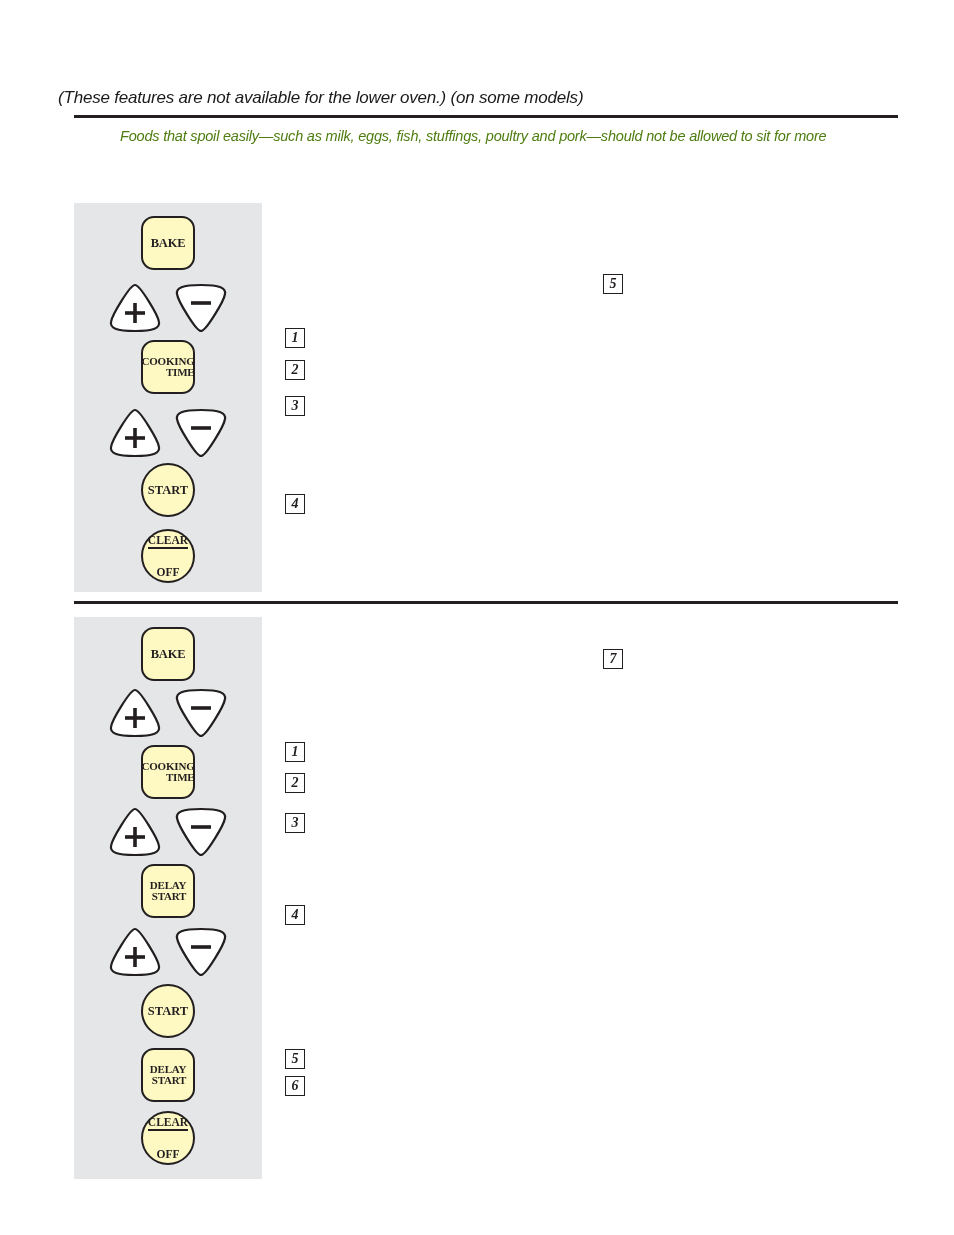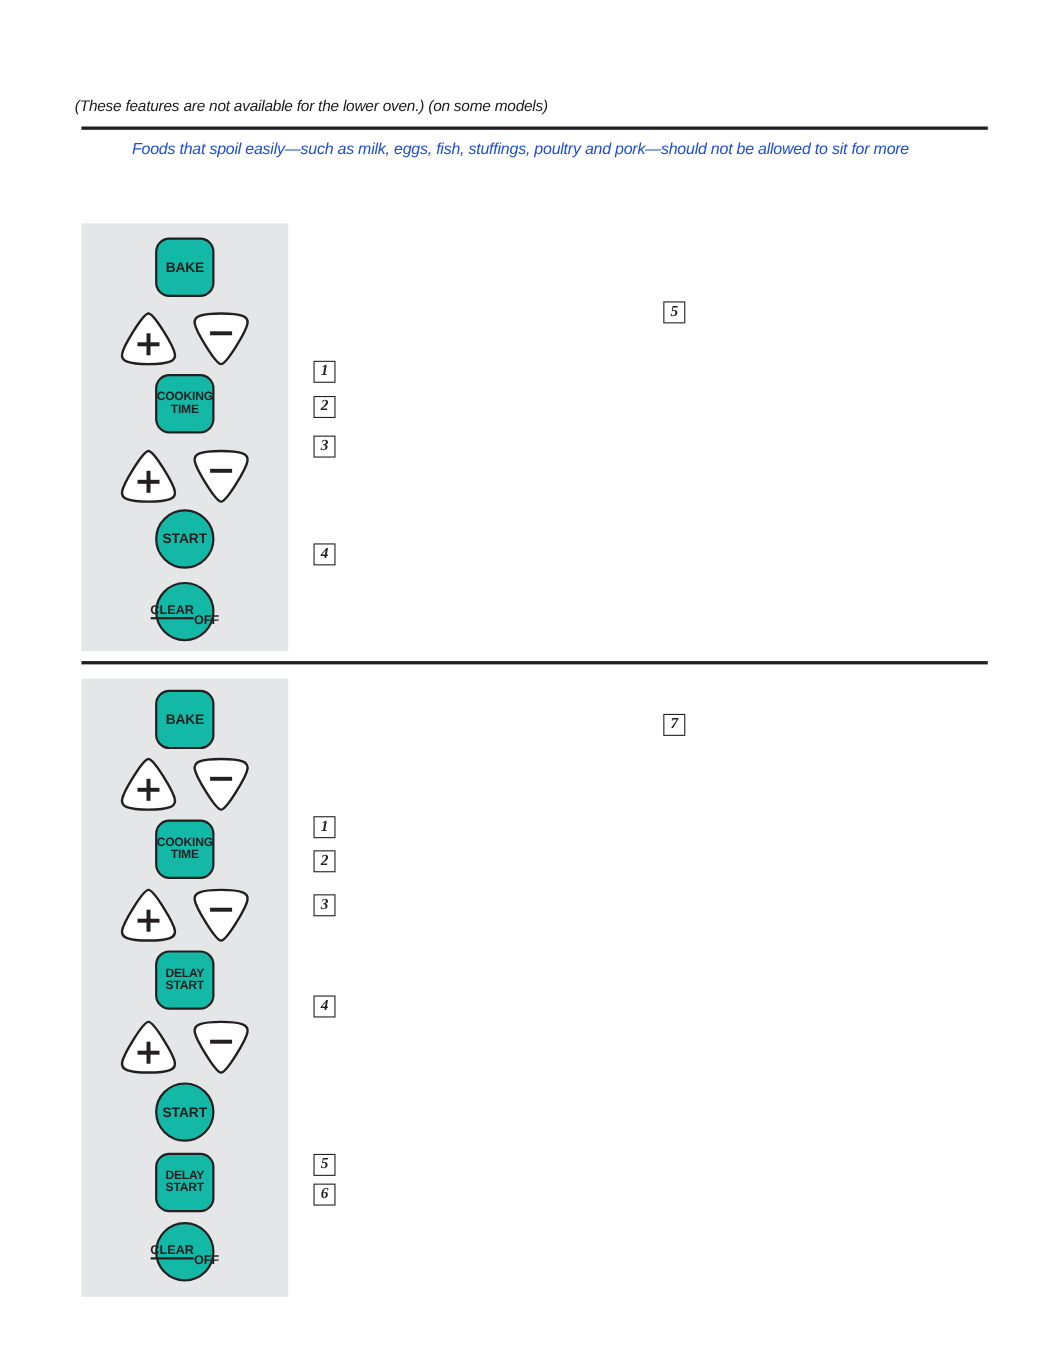--- a/index.html
+++ b/index.html
@@ -18,25 +18,25 @@
 
   
   .page {
     position: absolute;
     left: 0; top: 0;
     width: 954px; height: 1235px;
   }
 
   .note-line {
     position: absolute;
-    left: 68px;
+    left: 58px;
     top: 88px;
     width: 824px;
     font-style: italic;
-    font-size: 14px;
+    font-size: 17px;
     letter-spacing: -0.2px;
     white-space: nowrap;
     color: #1a1a1a;
   }
 
   .rule-thick {
     position: absolute;
     left: 74px;
     width: 824px;
     height: 3px;
@@ -47,21 +47,21 @@
 
   .intro-line {
     position: absolute;
     left: 120px;
     top: 128px;
     width: 790px;
     font-style: italic;
     font-size: 14.5px;
     letter-spacing: -0.2px;
     white-space: nowrap;
-    color: #1d4ed8;
+    color: #4d7c0f;
   }
 
   
   .panel {
     position: absolute;
     left: 74px;
     width: 188px;
     background: #e4e6e8;
   }
   .panel.one { top: 203px; height: 389px; }
@@ -74,27 +74,28 @@
     display: flex;
     justify-content: center;
     align-items: flex-start;
   }
 
   .key {
     position: relative;
     display: flex;
     align-items: center;
     justify-content: center;
-    background: #14b8a6;
+    background: #fef9c3;
     border: 2.2px solid #231f20;
     box-sizing: border-box;
     font-weight: bold;
     color: #231f20;
-    text-align: center;
+    text-align: right;
     line-height: 1.04;
+    font-family: Liberation Serif, serif;
   }
 
   
   .key.square {
     width: 54px;
     height: 54px;
     border-radius: 13px;
     font-size: 12.5px;
     letter-spacing: -0.2px;
   }
@@ -104,21 +105,21 @@
   .key.round {
     width: 54px;
     height: 54px;
     border-radius: 50%;
     font-size: 12.5px;
   }
   .key.round.stacked { font-size: 11.5px; }
 
   .clear-stack {
     display: flex;
-    flex-direction: row;
+    flex-direction: column;
     align-items: center;
     line-height: 1.12;
   }
   .clear-stack .top-word {
     border-bottom: 2px solid #231f20;
     padding-bottom: 0px;
   }
   .clear-stack .bot-word { padding-top: 1px; margin-top: 16px; }
 
   

